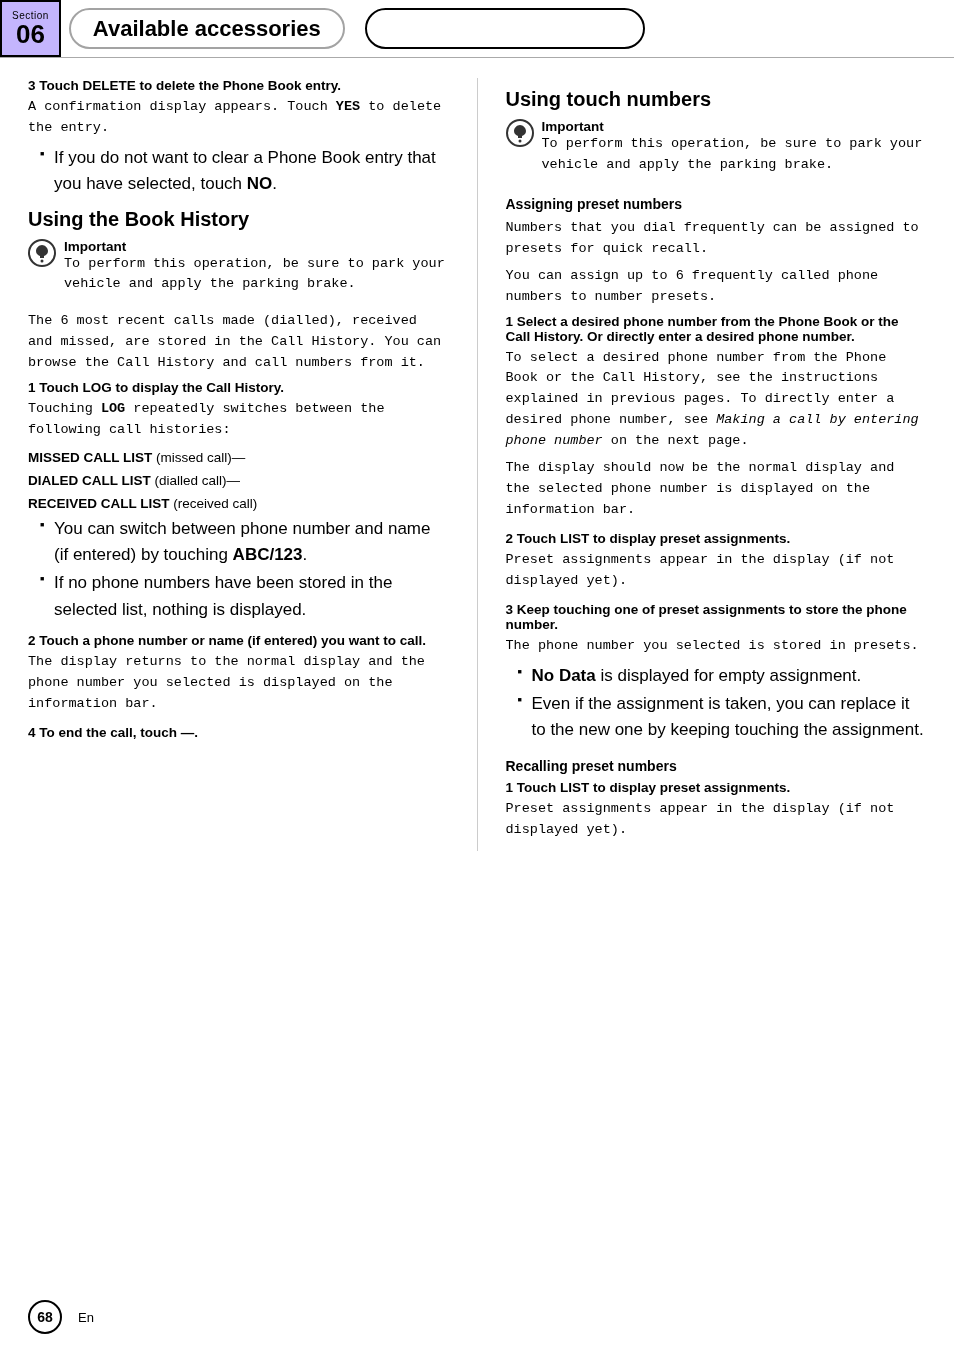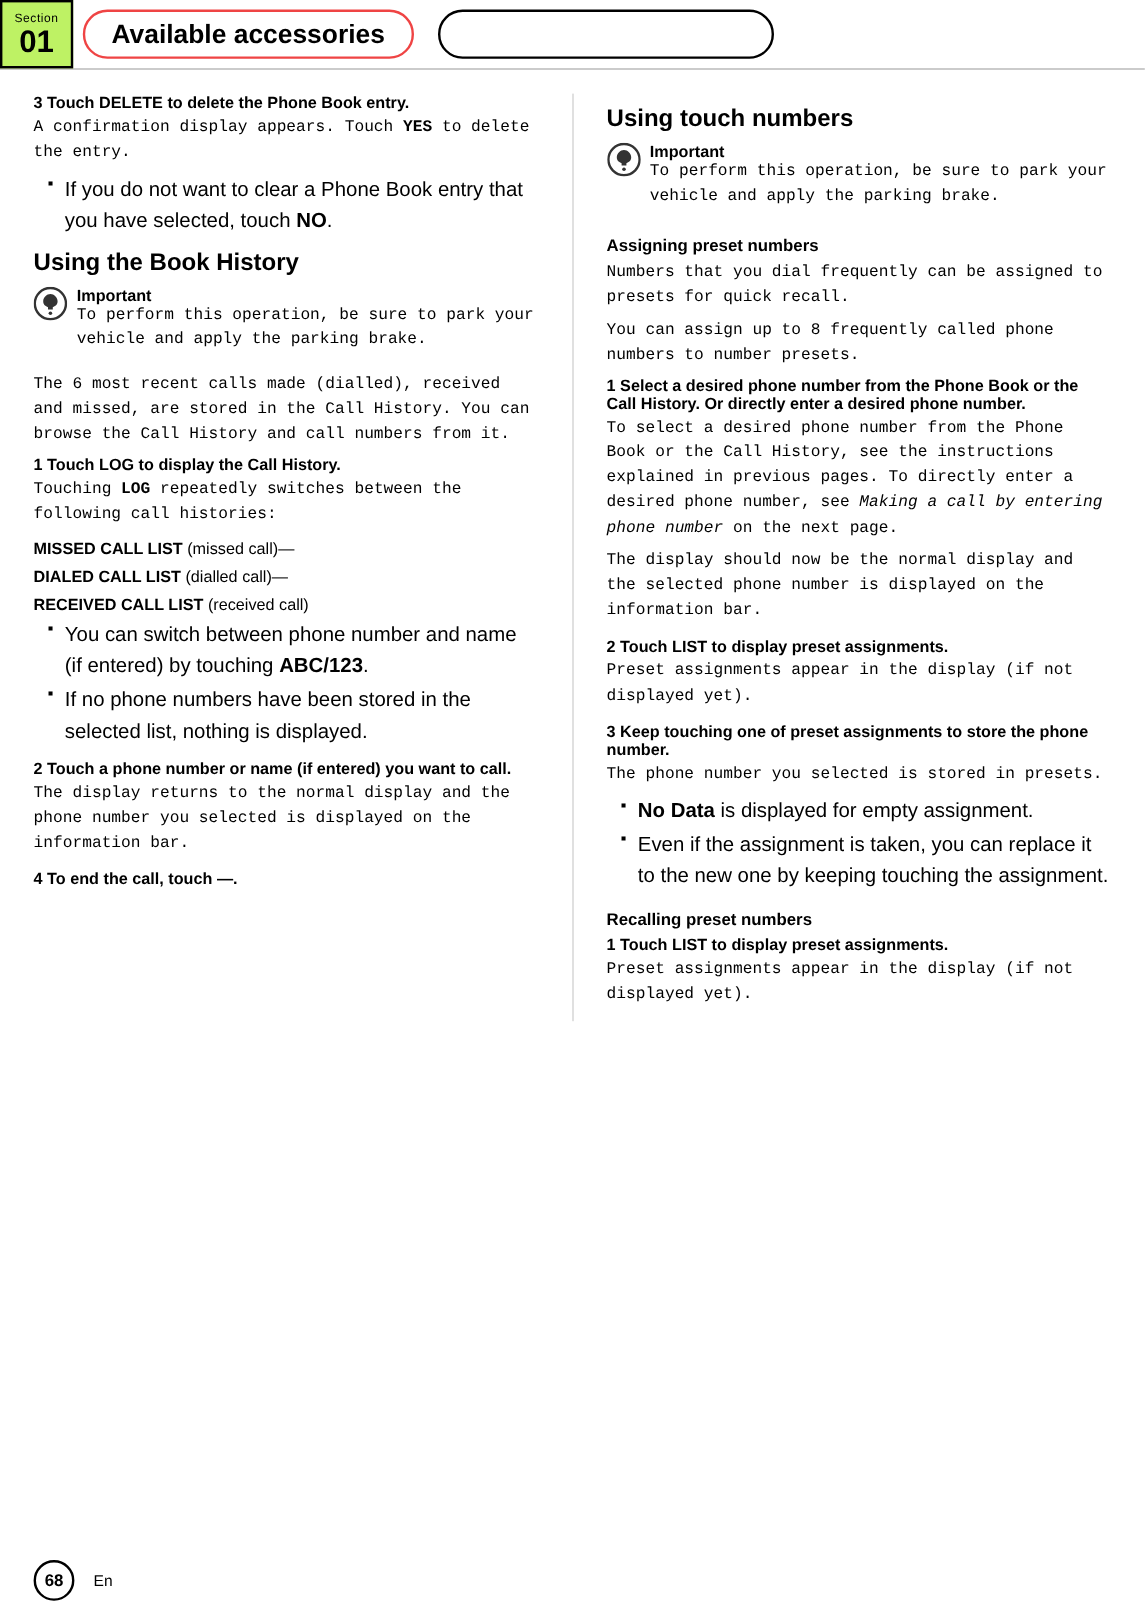--- a/index.html
+++ b/index.html
@@ -22,21 +22,21 @@
     
     .header {
       display: flex;
       align-items: stretch;
       border-bottom: 1px solid #aaa;
       margin-bottom: 0;
       height: 58px;
     }
 
     .section-badge {
-      background: #bef264;
+      background: #c4b5fd;
       border: 2px solid #000;
       display: flex;
       flex-direction: column;
       align-items: center;
       justify-content: center;
       padding: 2px 10px;
       min-width: 58px;
     }
 
     .section-label {
@@ -45,21 +45,21 @@
       letter-spacing: 0.5px;
     }
 
     .section-number {
       font-size: 26px;
       font-weight: bold;
       line-height: 1;
     }
 
     .header-title-pill {
-      border: 2px solid #ef4444;
+      border: 2px solid #a3a3a3;
       border-radius: 25px;
       display: flex;
       align-items: center;
       padding: 4px 22px;
       margin-left: 8px;
       margin-top: 8px;
       margin-bottom: 8px;
     }
 
     .header-title {
@@ -218,21 +218,21 @@
     }
   </style>
 </head>
 <body>
 
 <div class="page">
 
   <div class="header">
     <div class="section-badge">
       <span class="section-label">Section</span>
-      <span class="section-number">01</span>
+      <span class="section-number">06</span>
     </div>
     <div class="header-title-pill">
       <span class="header-title">Available accessories</span>
     </div>
     <div class="header-right-pill"></div>
   </div>
 
   <div class="content">
 
     <div class="left-col">
@@ -298,21 +298,21 @@
           <circle cx="14" cy="22" r="1.5" fill="#333"></circle>
         </svg>
         <div>
           <div class="important-label">Important</div>
           <p>To perform this operation, be sure to park your vehicle and apply the parking brake.</p>
         </div>
       </div>
 
       <h3 class="sub-heading">Assigning preset numbers</h3>
       <p>Numbers that you dial frequently can be assigned to presets for quick recall.</p>
-      <p>You can assign up to 8 frequently called phone numbers to number presets.</p>
+      <p>You can assign up to 6 frequently called phone numbers to number presets.</p>
 
       <div class="step">
         <div class="step-title"><strong>1   Select a desired phone number from the Phone Book or the Call History. Or directly enter a desired phone number.</strong></div>
         <p>To select a desired phone number from the Phone Book or the Call History, see the instructions explained in previous pages. To directly enter a desired phone number, see <em>Making a call by entering phone number</em> on the next page.</p>
         <p>The display should now be the normal display and the selected phone number is displayed on the information bar.</p>
       </div>
 
       <div class="step">
         <div class="step-title"><strong>2   Touch LIST to display preset assignments.</strong></div>
         <p>Preset assignments appear in the display (if not displayed yet).</p>

